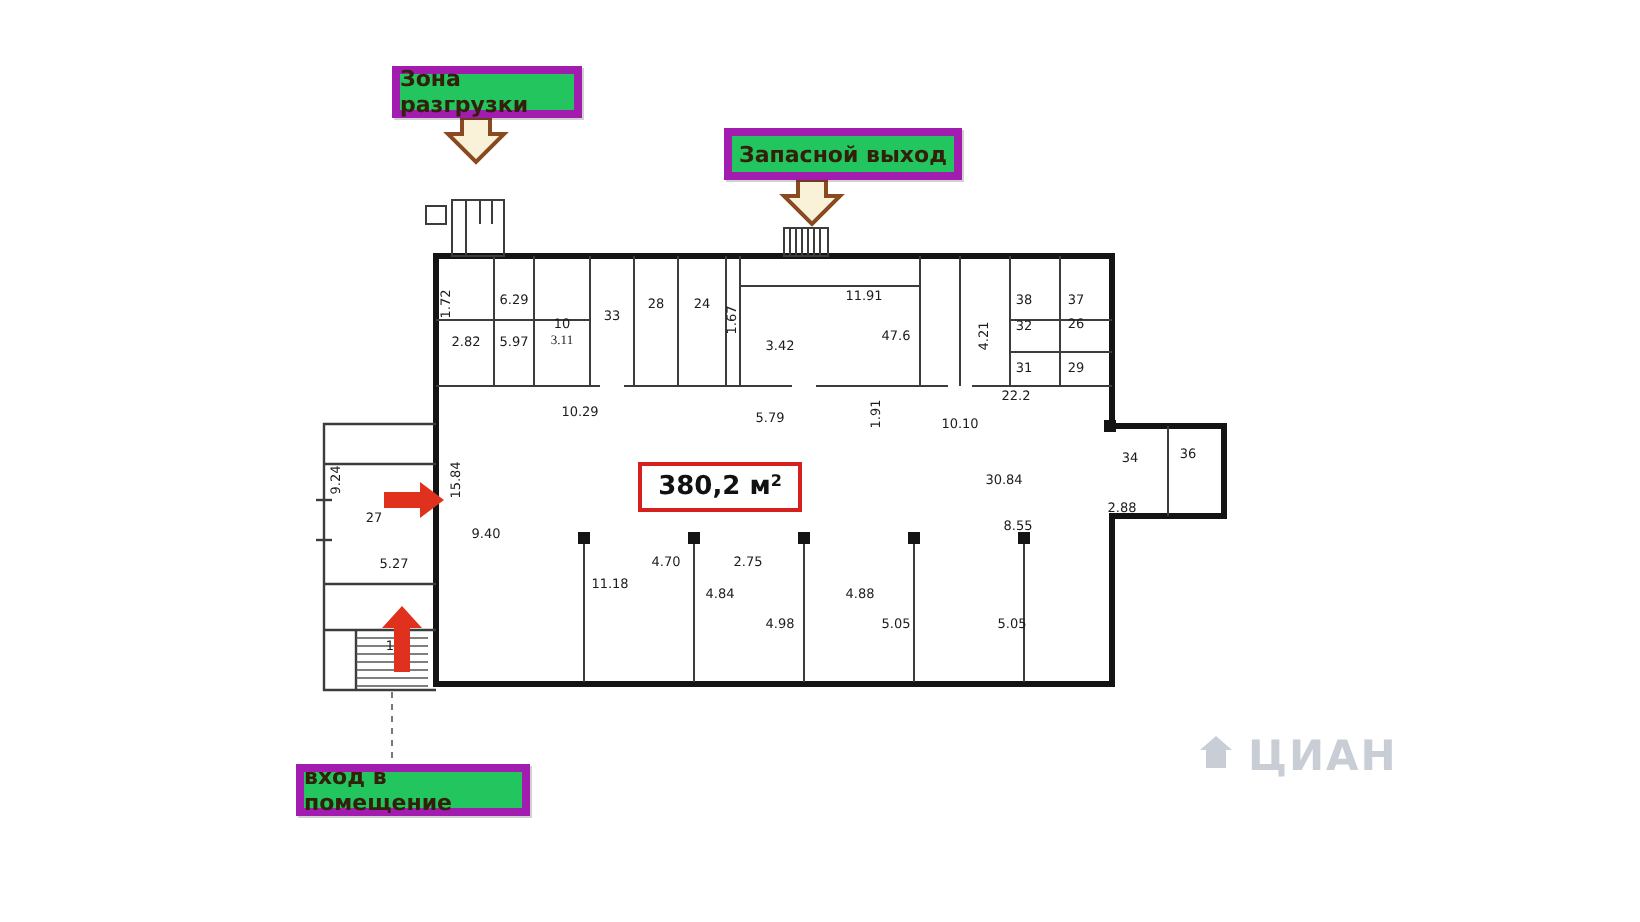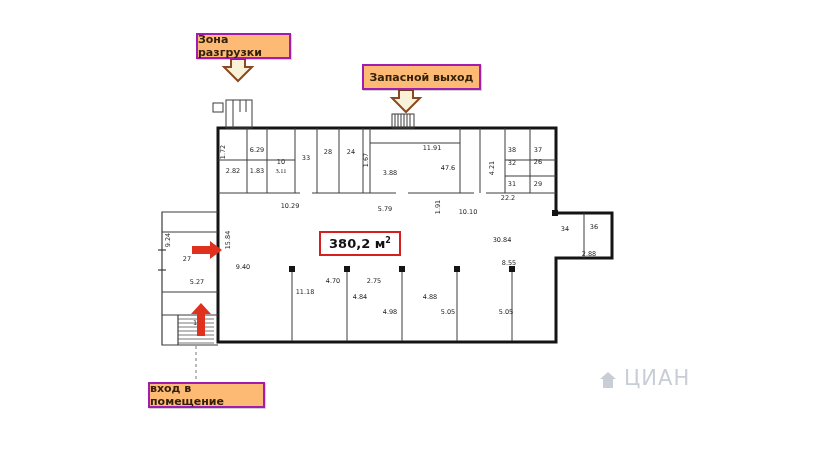--- a/index.html
+++ b/index.html
@@ -3,31 +3,31 @@
 <meta charset="utf-8">
 <style>
   * { margin:0; padding:0; box-sizing:border-box; }
   html,body { background:#ffffff; font-family:"DejaVu Sans", sans-serif; }
   .page { position:relative; width:820px; height:461px; background:#ffffff; overflow:hidden; }
   .plan-svg { position:absolute; left:0; top:0; }
   .dim-layer { position:absolute; left:0; top:0; width:820px; height:461px; pointer-events:none; }
   .dim { position:absolute; font-size:6.5px; color:#1c1c1c; line-height:1; white-space:nowrap;
          transform:translate(-50%,-50%); }
   .dim.vert { transform:translate(-50%,-50%) rotate(-90deg); }
-  .callout { position:absolute; background:#fdba74; border:2px solid #a21caf;
+  .callout { position:absolute; background:#22c55e; border:4px solid #a21caf;
              display:flex; align-items:center; justify-content:center;
              font-weight:bold; color:#33200a; font-size:11px;
              box-shadow:1px 1px 0 rgba(0,0,0,0.18); }
   .area-box { position:absolute; left:319px; top:231px; width:82px; height:25px;
               background:#ffffff; border:2px solid #d61f1f;
               display:flex; align-items:center; justify-content:center;
               font-weight:bold; font-size:13px; color:#111; }
   .area-box sup { font-size:8px; margin-top:-7px; }
-  .watermark { position:absolute; left:598px; top:366px; display:flex; align-items:flex-end; gap:6px;
-               color:#c9ced6; font-weight:normal; font-size:21px; letter-spacing:1px; user-select:none; }
+  .watermark { position:absolute; left:598px; top:366px; display:flex; align-items:flex-start; gap:6px;
+               color:#c9ced6; font-weight:bold; font-size:21px; letter-spacing:1px; user-select:none; }
 </style>
 </head>
 <body>
 
 <div class="page">
 
   <svg class="plan-svg" width="820" height="461" viewBox="0 0 820 461">
 
     <g fill="none" stroke="#141414" stroke-width="3">
       <path d="M218,128 H556 V213 H612 V258 H556 V342 H218 Z"></path>
@@ -120,49 +120,49 @@
     <g fill="#e0301e">
       <polygon points="192,246 210,246 210,241 222,250 210,259 210,254 192,254"></polygon>
       <polygon points="197,336 197,314 191,314 201,303 211,314 205,314 205,336"></polygon>
     </g>
   </svg>
 
   <div class="dim-layer">
       <span class="dim vert" style="left: 223px; top: 152px;">1.72</span>
       <span class="dim" style="left: 233px; top: 171px;">2.82</span>
       <span class="dim" style="left: 257px; top: 150px;">6.29</span>
-      <span class="dim" style="left: 257px; top: 171px;">1.83</span>
+      <span class="dim" style="left: 257px; top: 171px;">5.97</span>
       <span class="dim" style="left: 281px; top: 150px; margin-top: 12px;">10</span>
       <span class="dim" style="left: 281px; top: 171px; font-family: Liberation Serif, serif;">3.11</span>
       <span class="dim" style="left: 306px; top: 158px;">33</span>
       <span class="dim" style="left: 328px; top: 152px;">28</span>
       <span class="dim" style="left: 351px; top: 152px;">24</span>
       <span class="dim vert" style="left: 366px; top: 160px;">1.67</span>
       <span class="dim" style="left: 432px; top: 148px;">11.91</span>
-      <span class="dim" style="left: 390px; top: 173px;">3.88</span>
+      <span class="dim" style="left: 390px; top: 173px;">3.42</span>
       <span class="dim" style="left: 448px; top: 168px;">47.6</span>
       <span class="dim vert" style="left: 492px; top: 168px;">4.21</span>
       <span class="dim" style="left: 512px; top: 150px;">38</span>
       <span class="dim" style="left: 538px; top: 150px;">37</span>
       <span class="dim" style="left: 538px; top: 162px;">26</span>
       <span class="dim" style="left: 512px; top: 163px;">32</span>
       <span class="dim" style="left: 512px; top: 184px;">31</span>
       <span class="dim" style="left: 538px; top: 184px;">29</span>
       <span class="dim" style="left: 508px; top: 198px;">22.2</span>
       <span class="dim" style="left: 290px; top: 206px;">10.29</span>
       <span class="dim" style="left: 385px; top: 209px;">5.79</span>
       <span class="dim vert" style="left: 438px; top: 207px;">1.91</span>
-      <span class="dim" style="left: 468px; top: 212px; text-align: center;">10.10</span>
+      <span class="dim" style="left: 480px; top: 212px; text-align: center;">10.10</span>
       <span class="dim vert" style="left: 228px; top: 240px;">15.84</span>
       <span class="dim" style="left: 243px; top: 267px;">9.40</span>
       <span class="dim" style="left: 502px; top: 240px;">30.84</span>
       <span class="dim" style="left: 509px; top: 263px;">8.55</span>
       <span class="dim" style="left: 565px; top: 229px;">34</span>
       <span class="dim" style="left: 594px; top: 227px;">36</span>
-      <span class="dim" style="left: 561px; top: 254px; margin-left: 28px;">2.88</span>
+      <span class="dim" style="left: 561px; top: 254px;">2.88</span>
       <span class="dim vert" style="left: 168px; top: 240px;">9.24</span>
       <span class="dim" style="left: 187px; top: 259px;">27</span>
       <span class="dim" style="left: 197px; top: 282px;">5.27</span>
       <span class="dim" style="left: 195px; top: 323px;">1</span>
       <span class="dim" style="left: 305px; top: 292px;">11.18</span>
       <span class="dim" style="left: 333px; top: 281px;">4.70</span>
       <span class="dim" style="left: 374px; top: 281px;">2.75</span>
       <span class="dim" style="left: 360px; top: 297px; text-align: right;">4.84</span>
       <span class="dim" style="left: 390px; top: 312px;">4.98</span>
       <span class="dim" style="left: 430px; top: 297px;">4.88</span>

